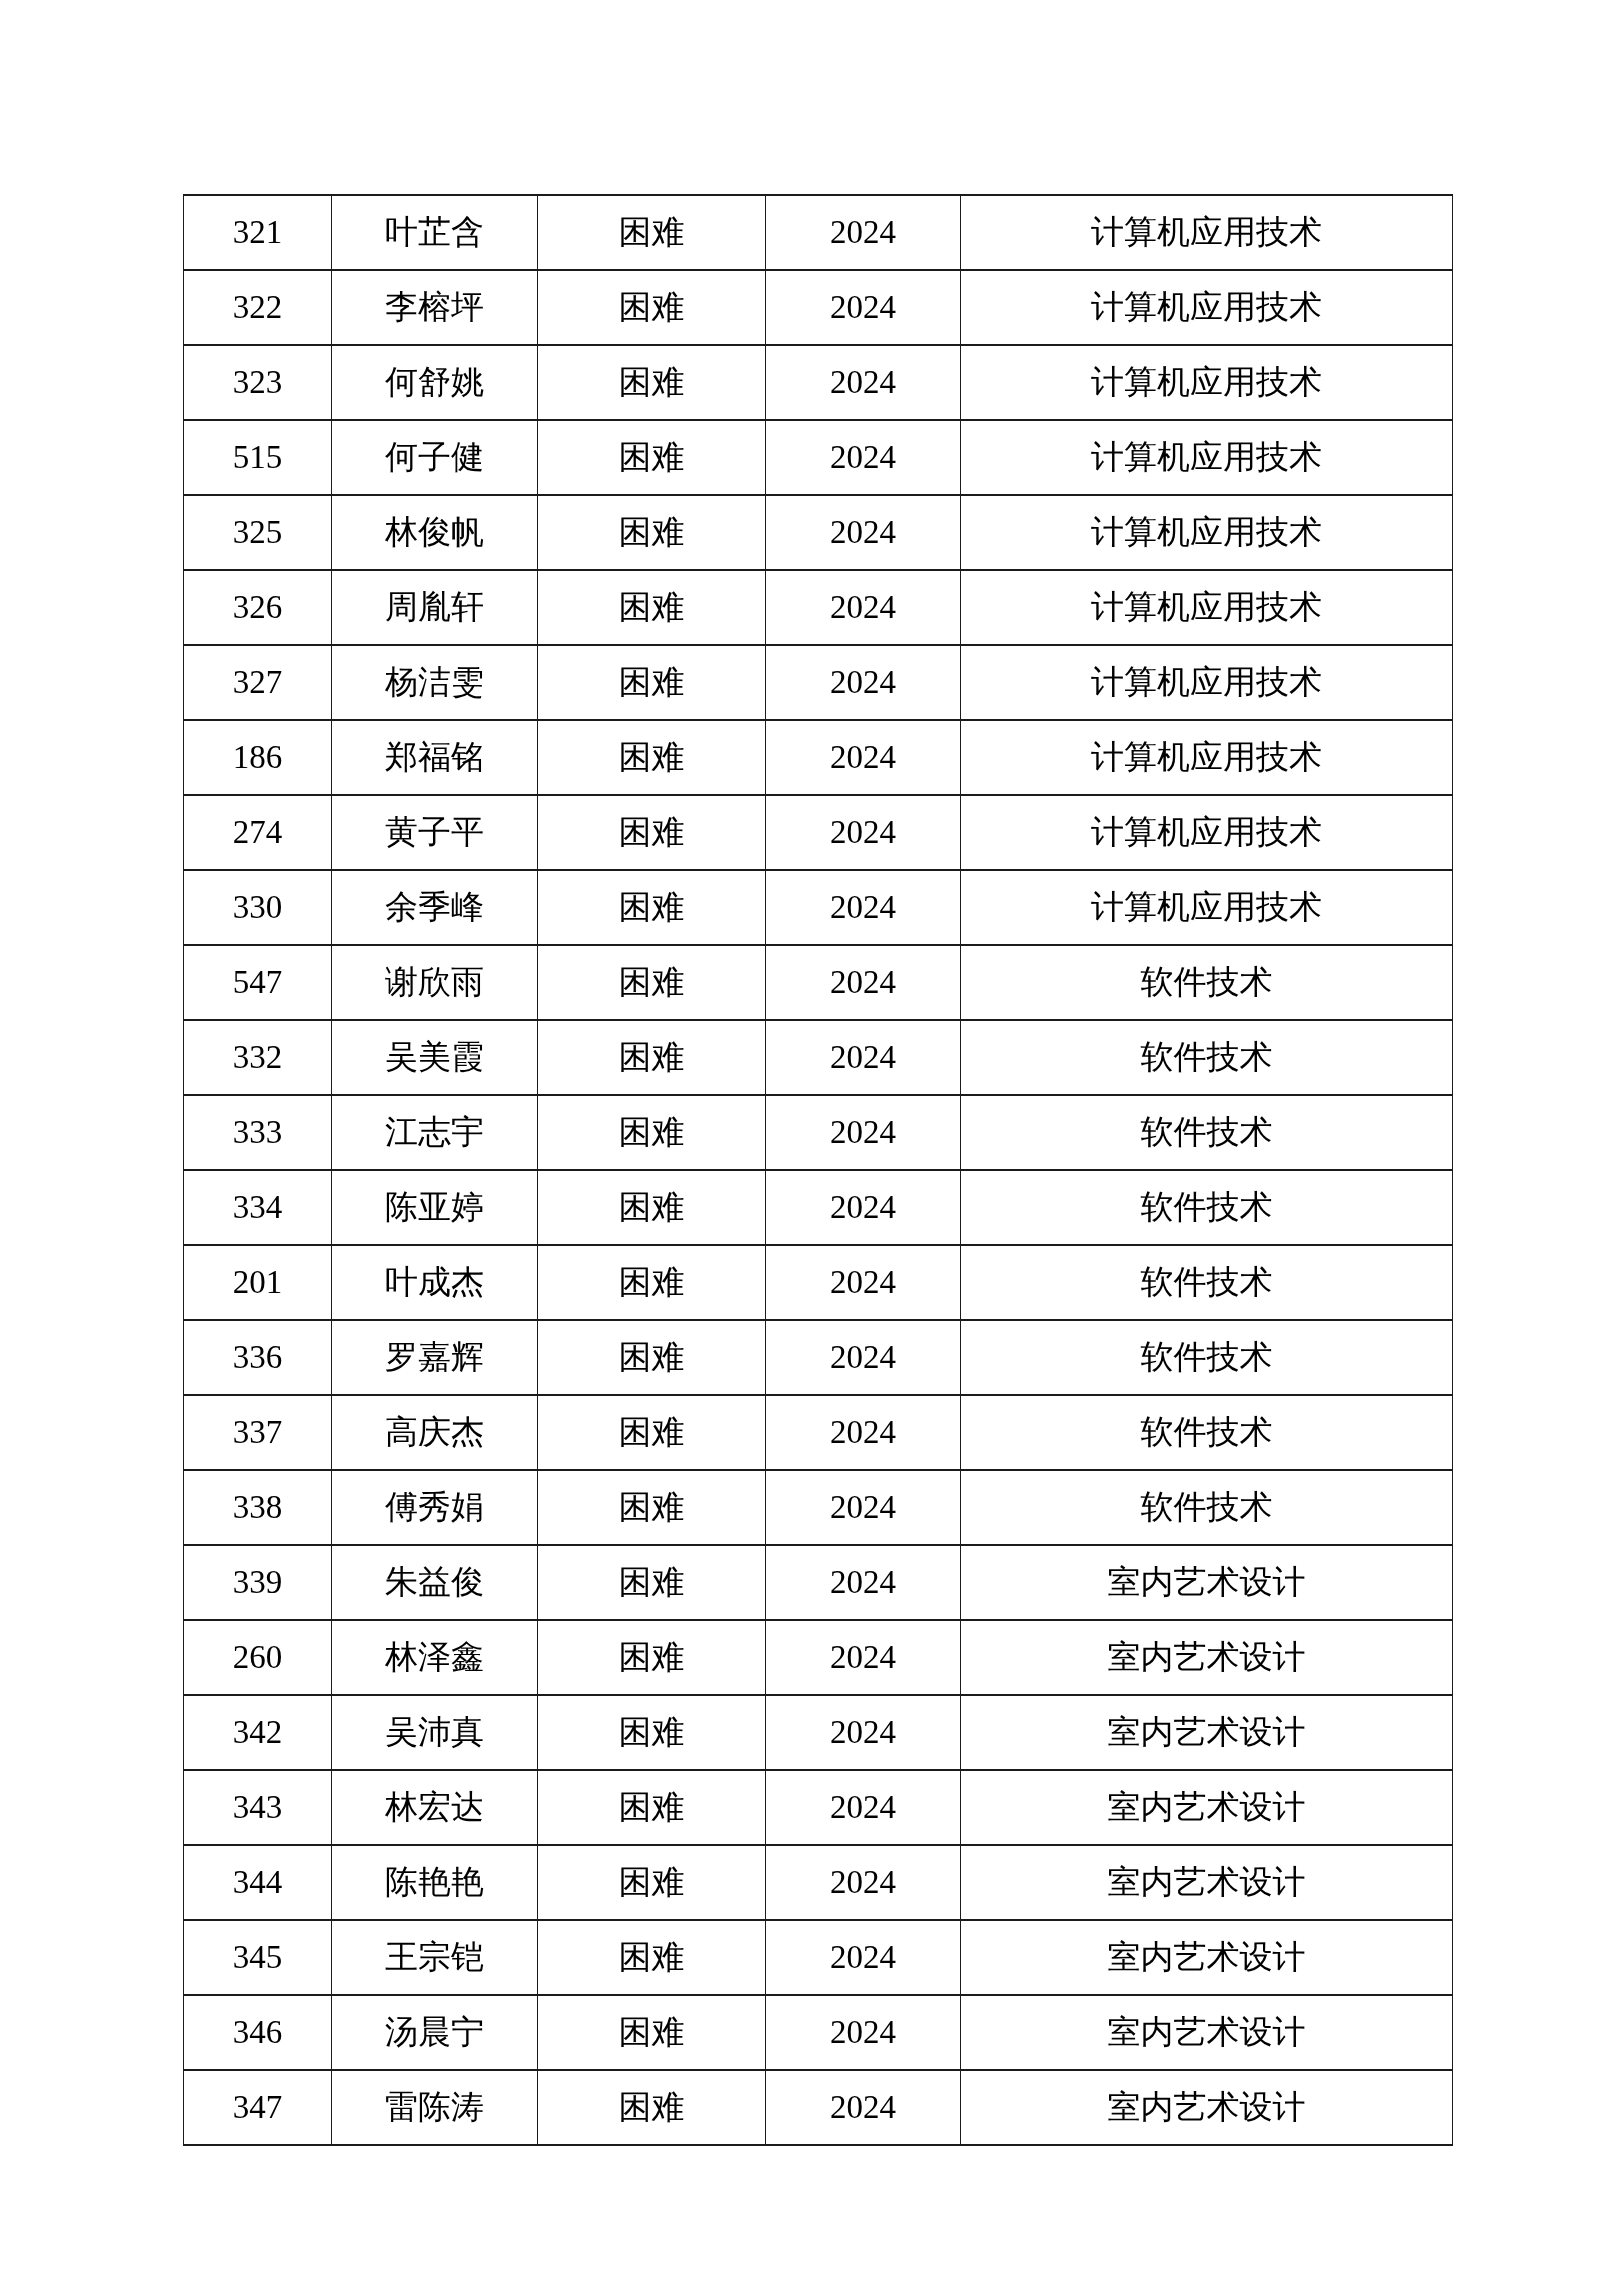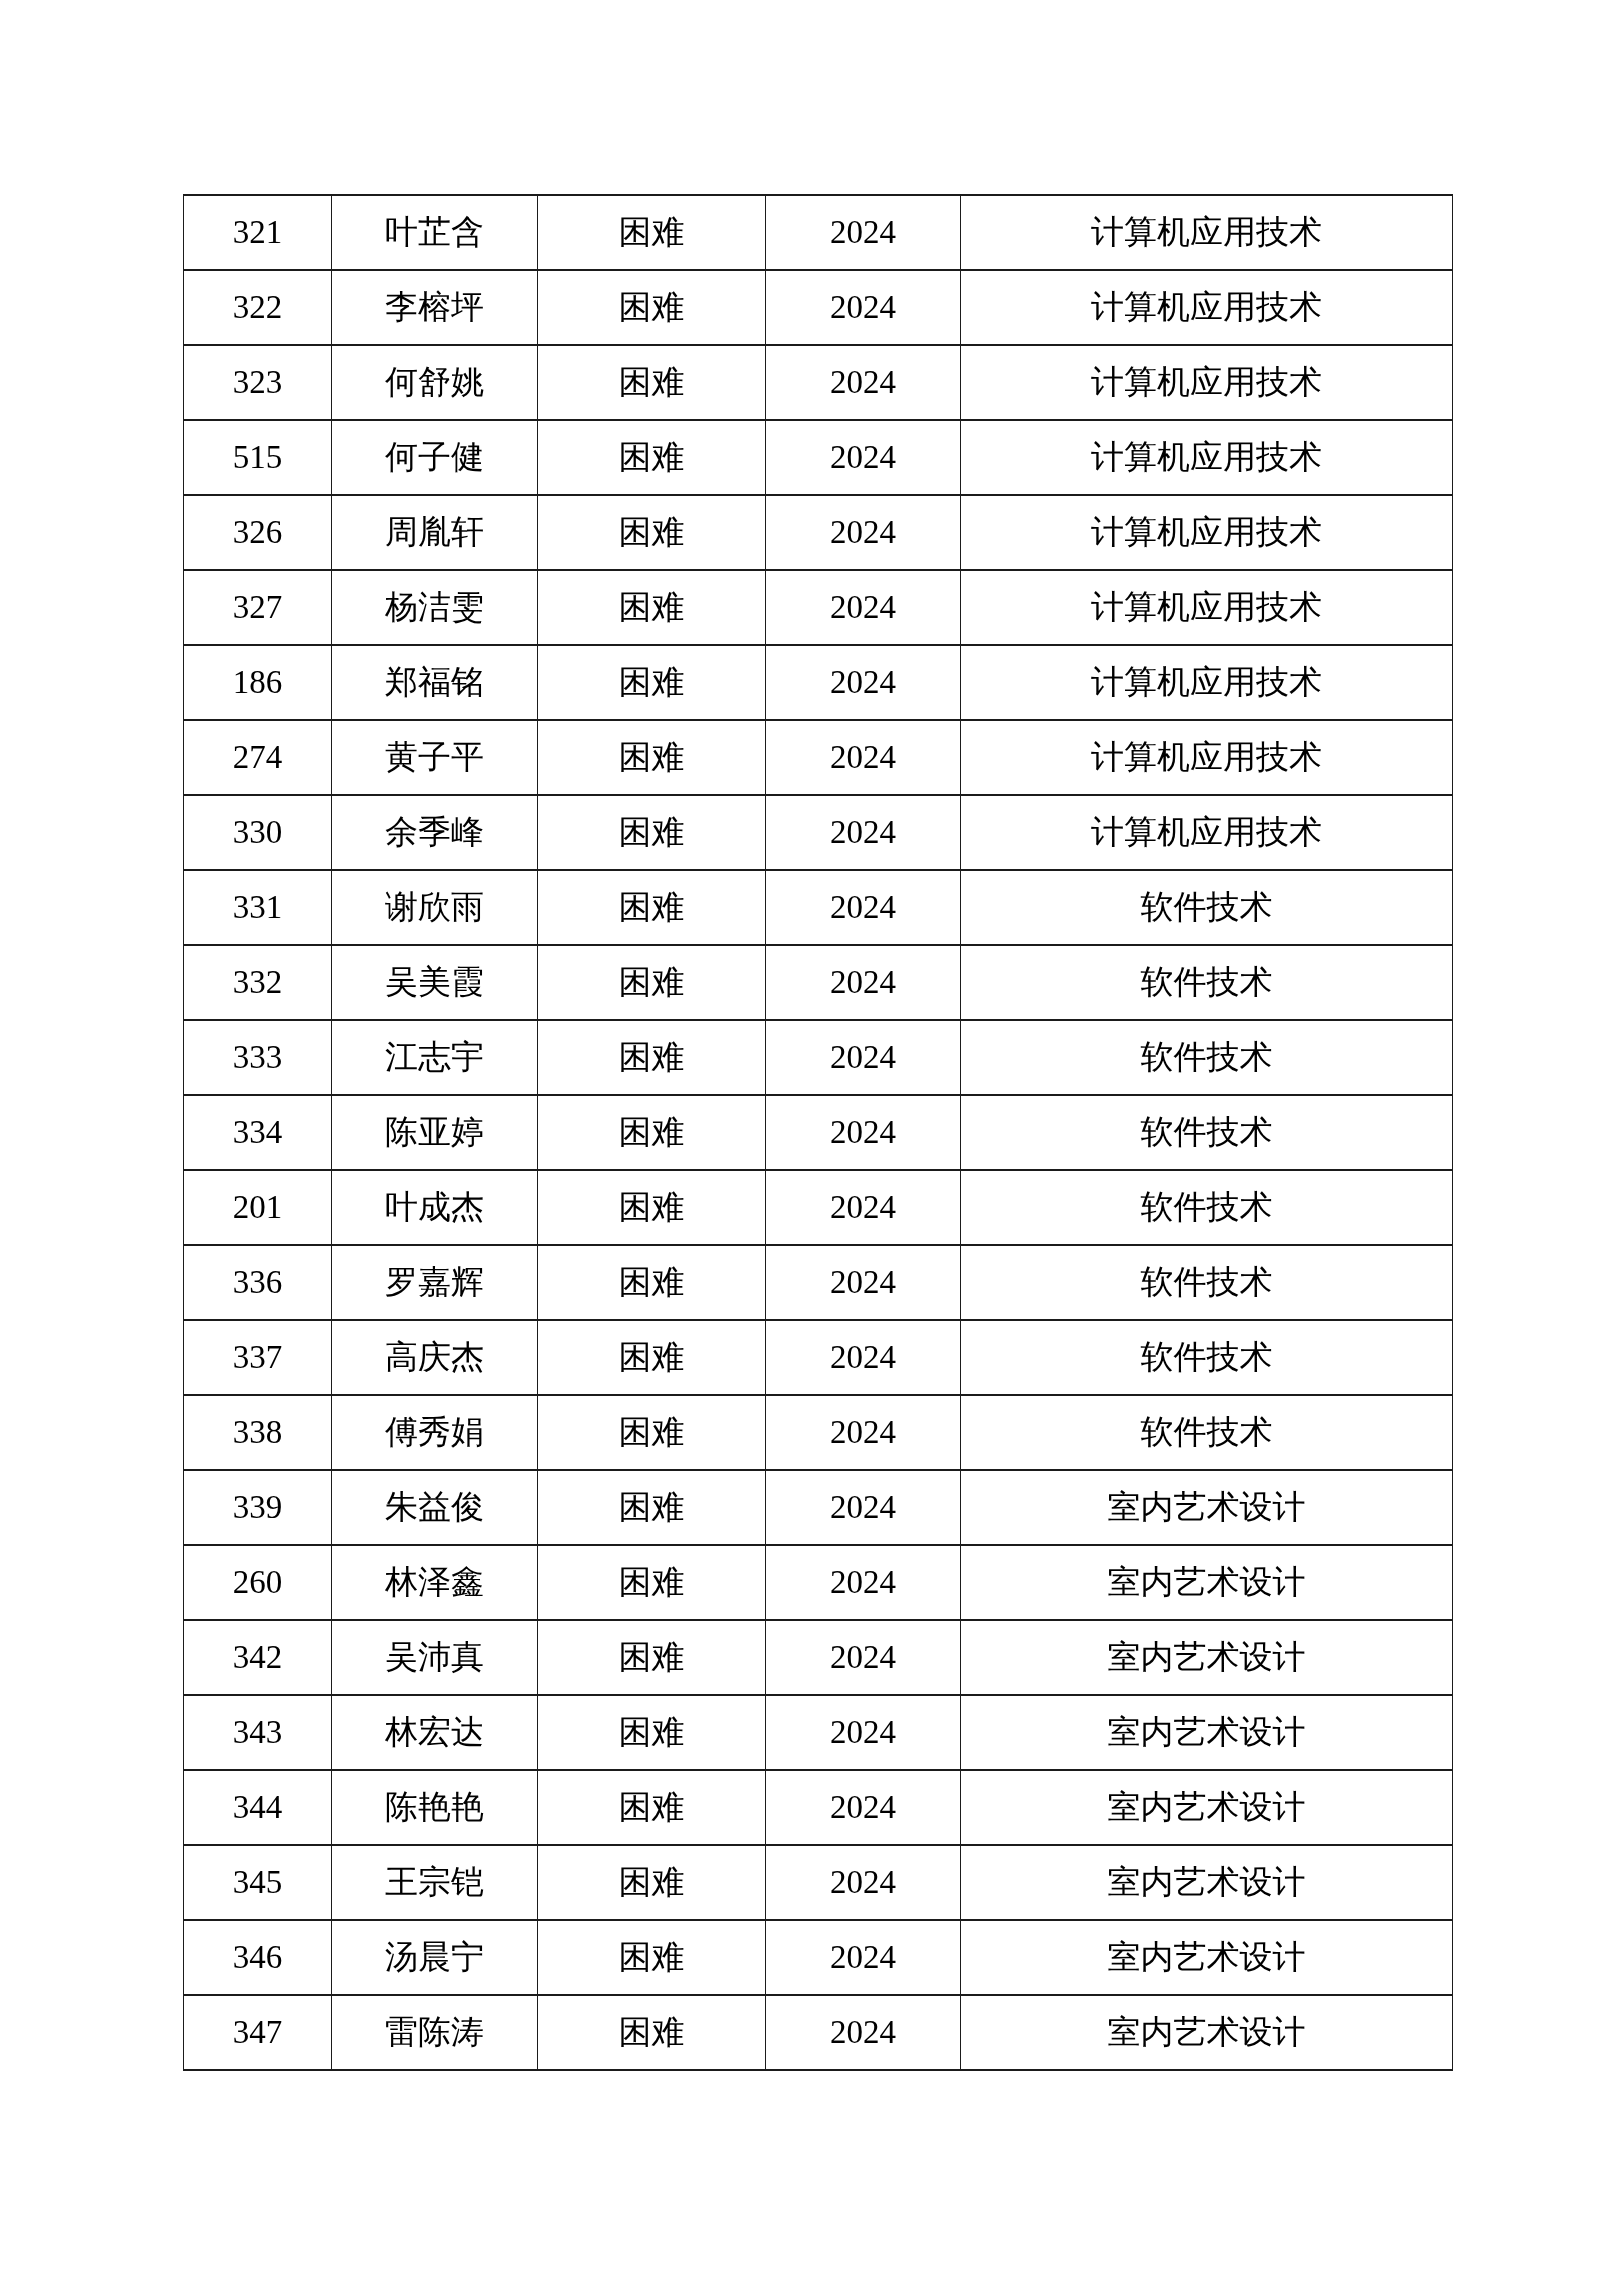--- a/index.html
+++ b/index.html
@@ -84,20 +84,27 @@
     <td>计算机应用技术</td>
   </tr>
         <tr>
     <td>515</td>
     <td>何子健</td>
     <td>困难</td>
     <td>2024</td>
     <td>计算机应用技术</td>
   </tr>
         <tr>
+    <td>325</td>
+    <td>林俊帆</td>
+    <td>困难</td>
+    <td>2024</td>
+    <td>计算机应用技术</td>
+  </tr>
+        <tr>
     <td>326</td>
     <td>周胤轩</td>
     <td>困难</td>
     <td>2024</td>
     <td>计算机应用技术</td>
   </tr>
         <tr>
     <td>327</td>
     <td>杨洁雯</td>
     <td>困难</td>
@@ -119,21 +126,21 @@
     <td>计算机应用技术</td>
   </tr>
         <tr>
     <td>330</td>
     <td>余季峰</td>
     <td>困难</td>
     <td>2024</td>
     <td>计算机应用技术</td>
   </tr>
         <tr>
-    <td>331</td>
+    <td>547</td>
     <td>谢欣雨</td>
     <td>困难</td>
     <td>2024</td>
     <td>软件技术</td>
   </tr>
         <tr>
     <td>332</td>
     <td>吴美霞</td>
     <td>困难</td>
     <td>2024</td>

